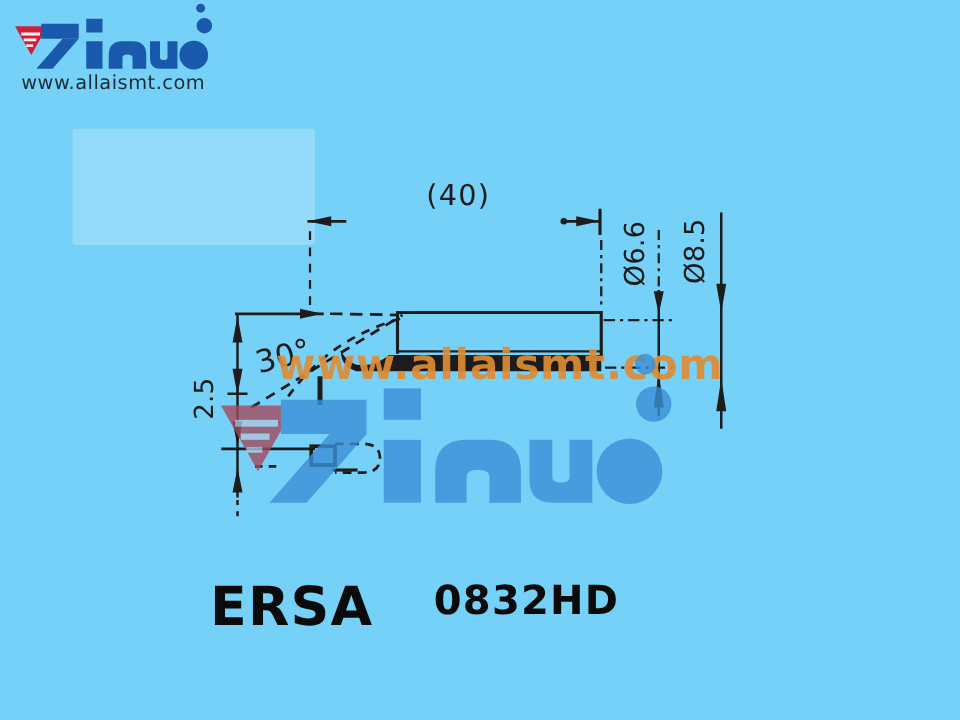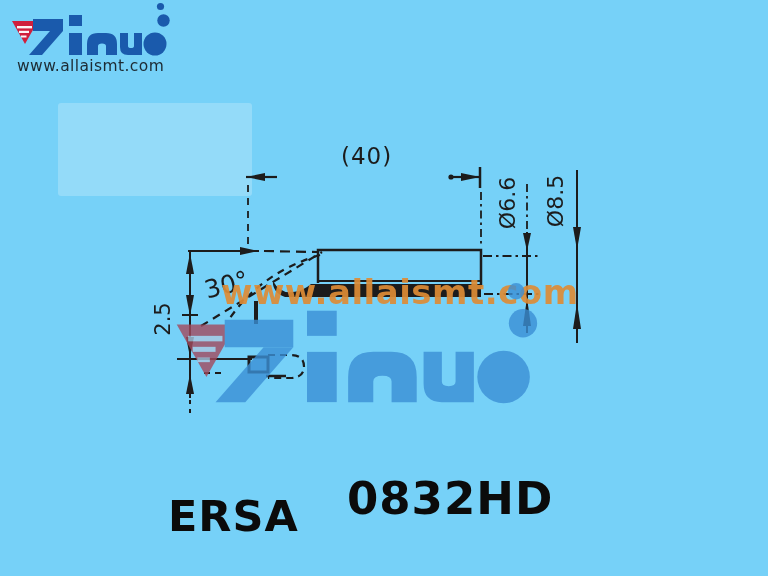--- a/index.html
+++ b/index.html
@@ -19,22 +19,22 @@
   #drawing{left:0;top:0;width:768px;height:576px;}
   #drawing text{fill:#1c1c1c;}
 
   
   #wm-url{left:221px;top:272px;font-size:34px;font-weight:bold;color:#de8c36;
           letter-spacing:.5px;opacity:.92;}
   #wm-logo{left:172px;top:281px;width:366px;height:128px;opacity:.8;
     --letter:#3b8fd6;--tri:#a34a5e;--stripe:rgba(170,214,240,.9);}
 
   
-  #footer-brand{left:168px;top:491px;font-size:43px;font-weight:bold;color:#0b0b0b;letter-spacing:1px;}
-  #footer-model{left:347px;top:472px;font-size:45px;font-weight:bold;color:#0b0b0b;letter-spacing:1px;}
+  #footer-brand{left:168px;top:461px;font-size:43px;font-weight:bold;color:#0b0b0b;letter-spacing:1px;}
+  #footer-model{left:347px;top:461px;font-size:32px;font-weight:bold;color:#0b0b0b;letter-spacing:1px;}
 </style>
 </head>
 <body>
 
 <svg width="0" height="0" style="position:absolute" aria-hidden="true">
   <symbol id="yinuo-logo" viewBox="0 0 160 56">
     <g>
       <polygon points="2,19 28,19 15,42" fill="var(--tri)"></polygon>
       <rect x="7" y="24" width="15" height="2.4" fill="var(--stripe)"></rect>
       <rect x="9" y="28.8" width="10" height="2.2" fill="var(--stripe)"></rect>

